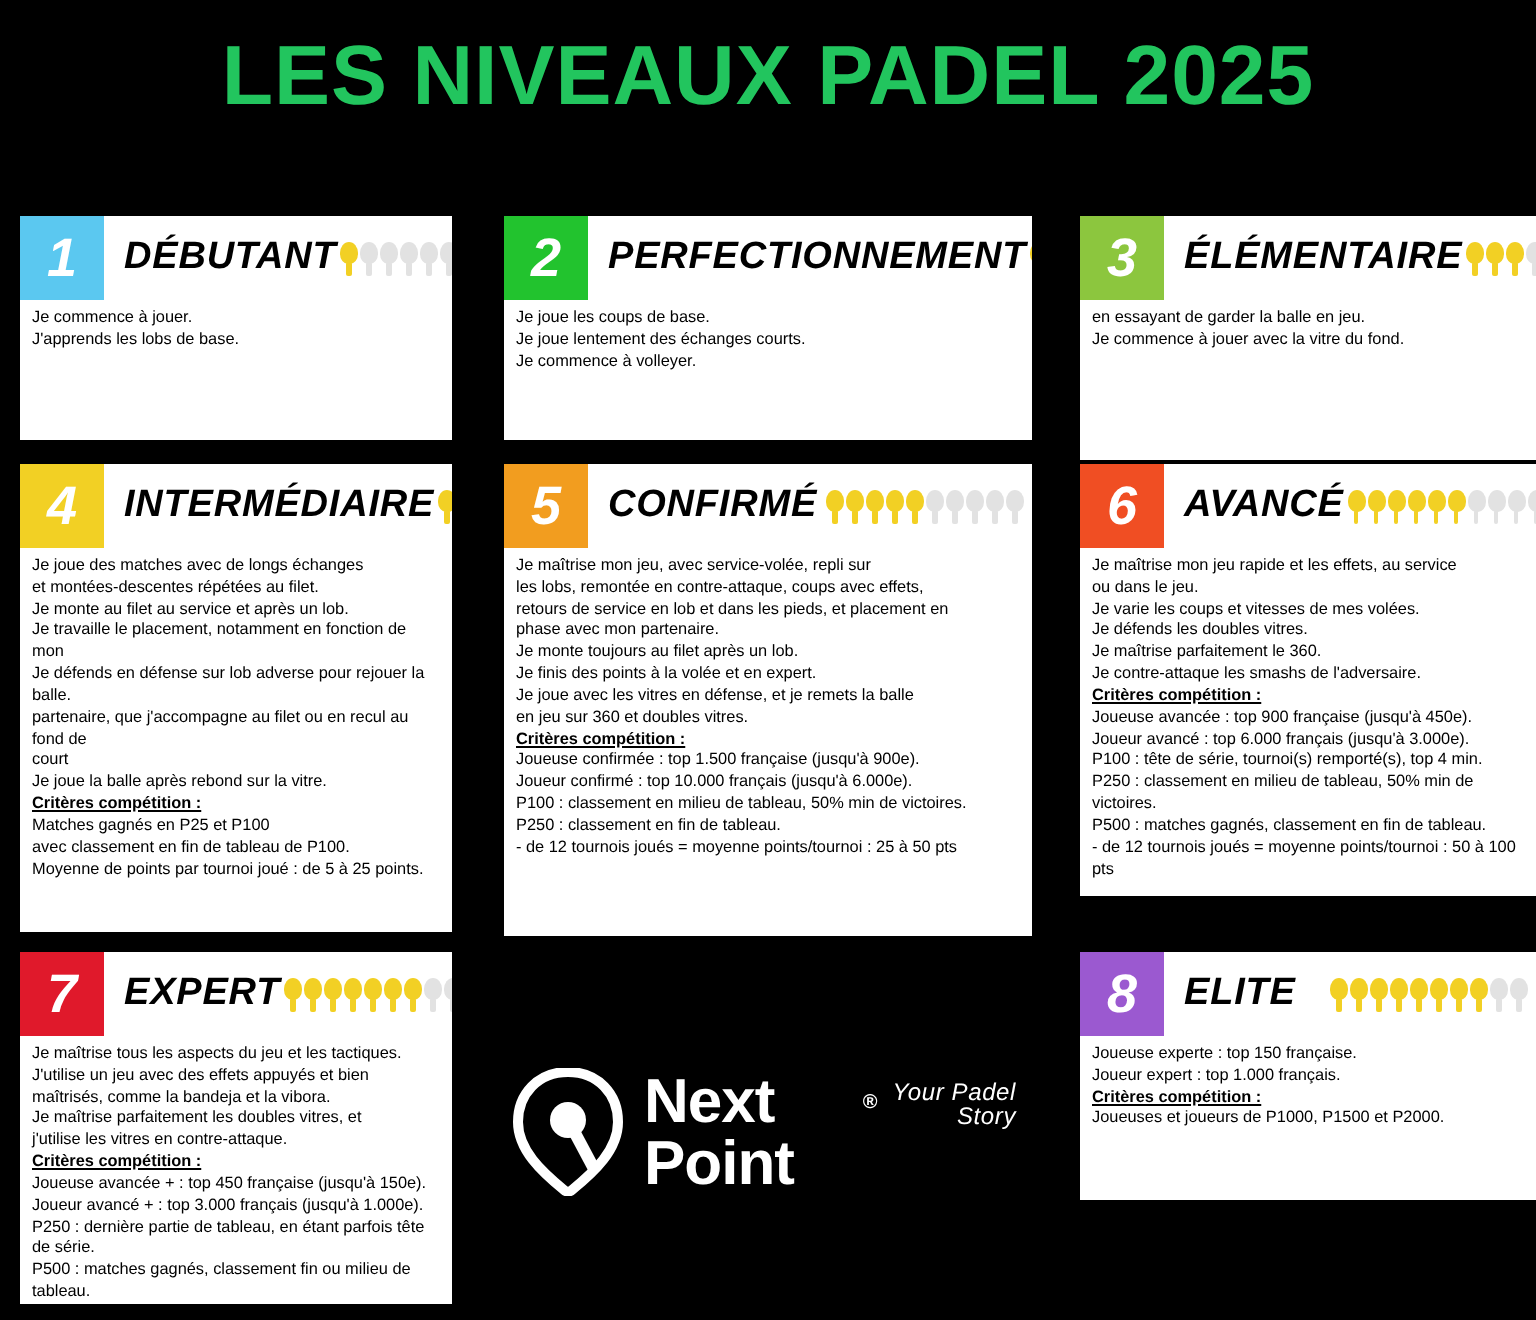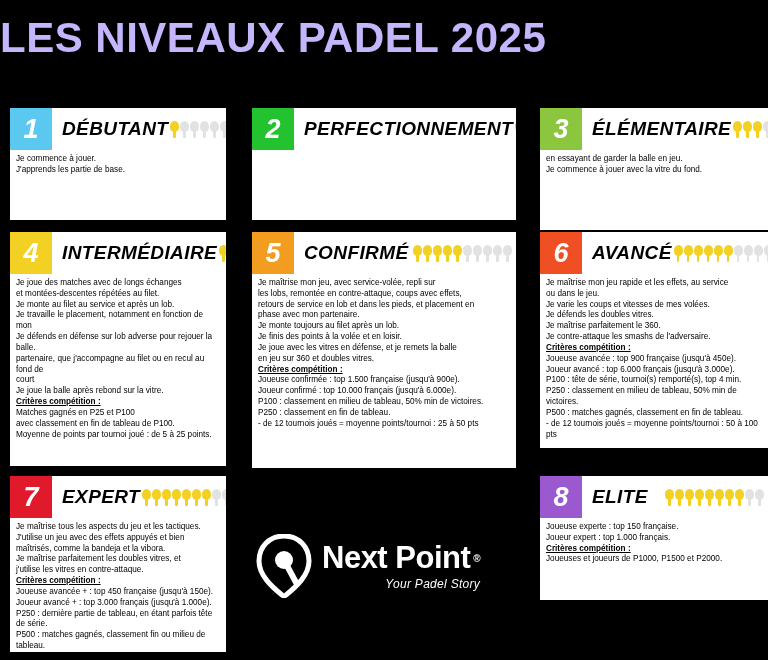--- a/index.html
+++ b/index.html
@@ -11,22 +11,22 @@
     overflow: hidden;
   }
   #page {
     position: relative;
     width: 768px; height: 660px;
     background: #000;
   }
   #title {
     position: absolute;
     top: 14px; left: 0; width: 768px;
-    text-align: left;
-    color: #c4b5fd;
+    text-align: center;
+    color: #22c55e;
     font-size: 42px;
     font-weight: bold;
     letter-spacing: 0.5px;
     font-family: "Liberation Sans", sans-serif;
   }
 
   
   .card {
     position: absolute;
     background: #fff;
@@ -119,21 +119,21 @@
   #logo {
     position: absolute;
     left: 256px; top: 520px;
     width: 252px; height: 92px;
     display: flex;
     align-items: center;
     gap: 10px;
     color: #fff;
   }
   #logo .mark { width: 56px; height: 64px; }
-  #logo .words { display: flex; flex-direction: column; line-height: 1; }
+  #logo .words { display: flex; flex-direction: row; line-height: 1; }
   #logo .main {
     font-size: 31px; font-weight: bold; letter-spacing: -0.5px;
     display: flex; align-items: flex-start;
   }
   #logo .reg { font-size: 10px; margin-left: 3px; margin-top: 12px; }
   #logo .tag {
     font-size: 12px; font-style: italic; text-align: right;
     margin-top: 5px; letter-spacing: 0.3px;
   }
 </style>
@@ -170,32 +170,37 @@
             <span class="hdl"></span>
           </span>
           <span class="rk off">
             <span class="bulb"></span>
             <span class="hdl"></span>
           </span>
         </div>
       </div>
       <div class="body">
         <p>Je commence à jouer.</p>
-        <p>J'apprends les partie de base.</p>
+        <p>J'apprends les lobs de base.</p>
       </div>
     </div>
   <div class="card" id="card2">
       <div class="head">
         <div class="num" style="background: rgb(34, 195, 46);">2</div>
         <div class="lvlname">PERFECTIONNEMENT</div>
         <div class="rackets">
           <span class="rk on">
             <span class="bulb"></span>
           </span>
         </div>
+      </div>
+      <div class="body">
+        <p>Je joue les coups de base.</p>
+        <p>Je joue lentement des échanges courts.</p>
+        <p>Je commence à volleyer.</p>
       </div>
     </div>
   <div class="card" id="card3">
       <div class="head">
         <div class="num" style="background: rgb(140, 198, 62);">3</div>
         <div class="lvlname">ÉLÉMENTAIRE</div>
         <div class="rackets">
           <span class="rk on">
             <span class="bulb"></span>
             <span class="hdl"></span>
@@ -291,21 +296,21 @@
             <span class="hdl"></span>
           </span>
         </div>
       </div>
       <div class="body">
         <p>Je maîtrise mon jeu, avec service-volée, repli sur</p>
         <p>les lobs, remontée en contre-attaque, coups avec effets,</p>
         <p>retours de service en lob et dans les pieds, et placement en</p>
         <p>phase avec mon partenaire.</p>
         <p>Je monte toujours au filet après un lob.</p>
-        <p>Je finis des points à la volée et en loisir.</p>
+        <p>Je finis des points à la volée et en expert.</p>
         <p>Je joue avec les vitres en défense, et je remets la balle</p>
         <p>en jeu sur 360 et doubles vitres.</p>
         <p class="sub">Critères compétition :</p>
         <p>Joueuse confirmée : top 1.500 française (jusqu'à 900e).</p>
         <p>Joueur confirmé : top 10.000 français (jusqu'à 6.000e).</p>
         <p>P100 : classement en milieu de tableau, 50% min de victoires.</p>
         <p>P250 : classement en fin de tableau.</p>
         <p>- de 12 tournois joués = moyenne points/tournoi : 25 à 50 pts</p>
       </div>
     </div>

